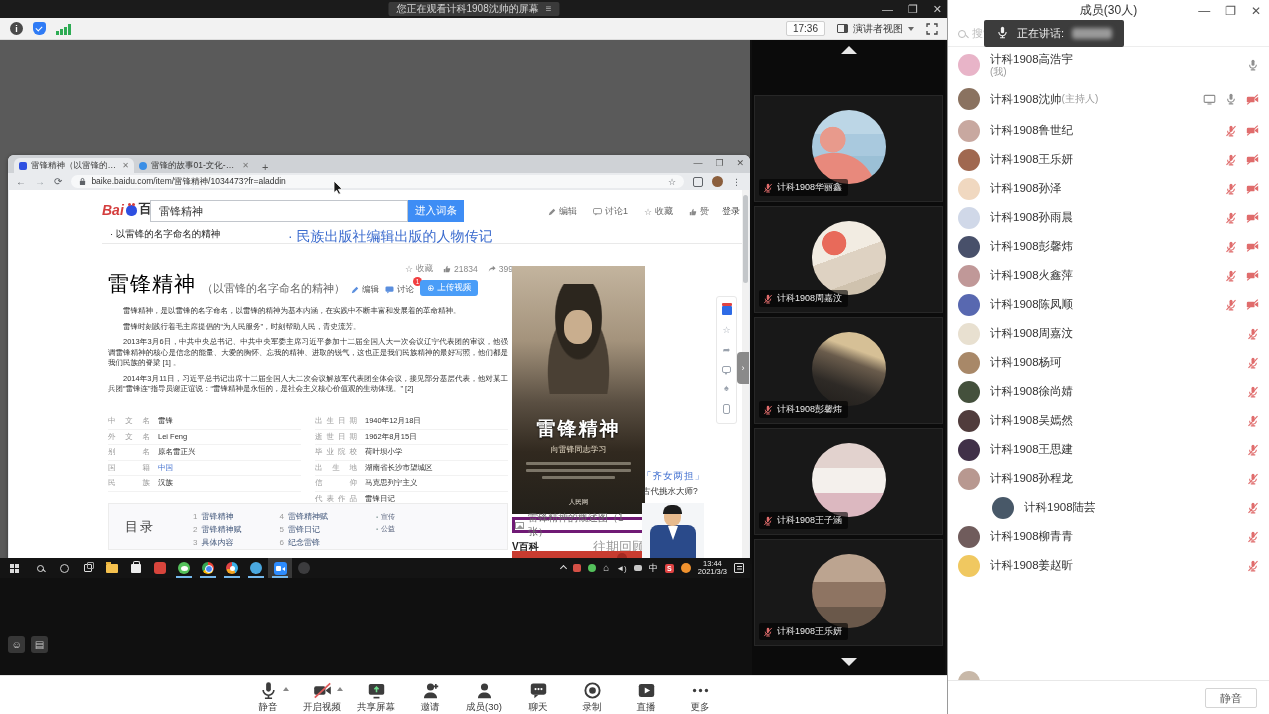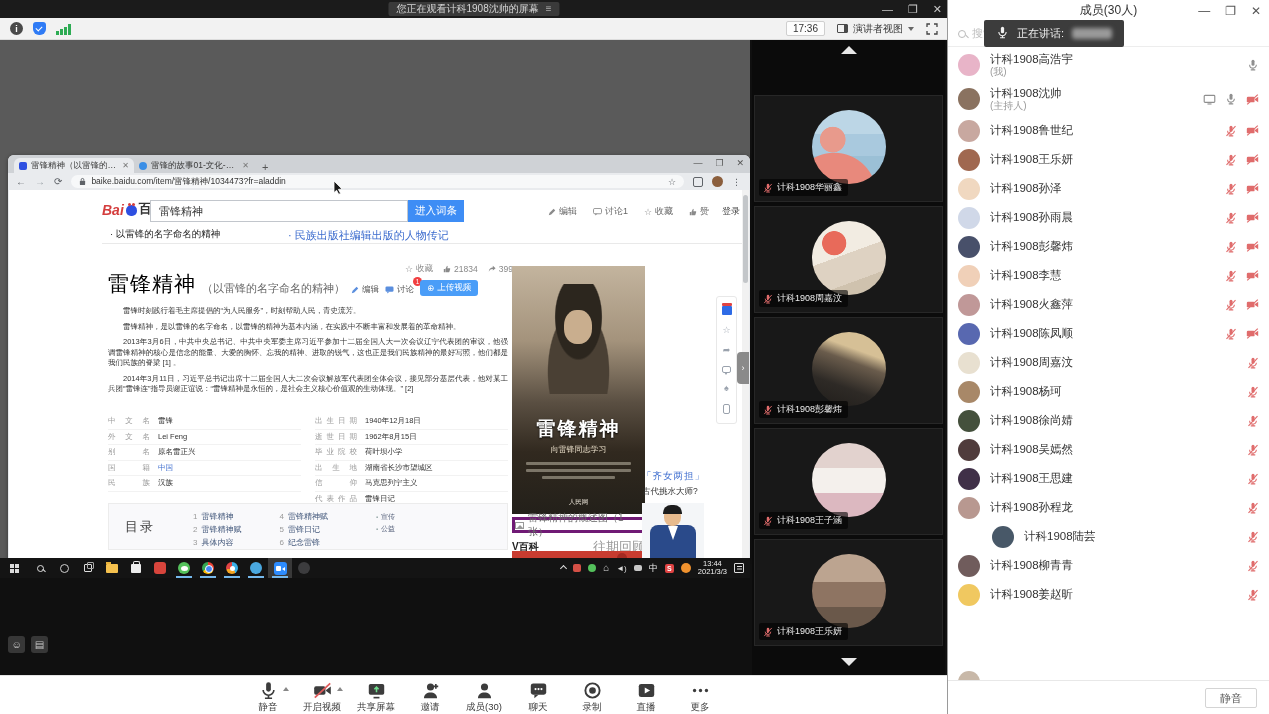--- a/index.html
+++ b/index.html
@@ -58,21 +58,21 @@
 .bk-logo .l1{color:#d43d3d;font-weight:bold;font-size:14px;font-style:italic}
 .paw{width:11px;height:11px;border-radius:50% 50% 45% 45%;background:#2e4fe1;position:relative;top:-2px}
 .paw::after{content:"";position:absolute;top:-2px;left:2px;width:3px;height:3px;border-radius:50%;background:#d43d3d;box-shadow:4px 0 #d43d3d}
 .bk-logo .l2{color:#333;font-weight:bold;font-size:13px}
 .bk-search{left:150px;top:200px;width:258px;height:22px;border:1px solid #c2c6cc;background:#fff;font-size:11px;color:#333;line-height:20px;padding:0 8px}
 .bk-go{left:408px;top:200px;width:56px;height:22px;background:#3e8df5;color:#fff;font-size:10.5px;display:flex;align-items:center;justify-content:center}
 .bk-acts{left:548px;top:205px;display:flex;gap:16px;font-size:9px;color:#666;align-items:center}
 .bk-acts .it{display:flex;align-items:center;gap:3px}
 .bk-login{left:722px;top:205px;font-size:9px;color:#444}
 .bk-disamb1{left:110px;top:228px;font-size:9.5px;color:#222}
-.bk-disamb2{left:288px;top:228px;font-size:11px;color:#3b6bce}
+.bk-disamb2{left:288px;top:228px;font-size:14px;color:#3b6bce}
 .bk-hr{left:102px;top:243px;width:640px;height:1px;background:#e9e9e9}
 .bk-stats{left:405px;top:263px;display:flex;gap:10px;font-size:8.5px;color:#888;align-items:center}
 .bk-stats .it{display:flex;align-items:center;gap:3px}
 .bk-h1{left:108px;top:270px;display:flex;align-items:flex-end;gap:6px}
 .bk-h1 .t{font-size:21px;color:#000;letter-spacing:1px}
 .bk-h1 .st{font-size:11px;color:#666;padding-bottom:2px}
 .bk-h1 .btn{display:flex;align-items:center;gap:3px;font-size:8.5px;color:#555;margin-bottom:2px;position:relative}
 .bk-h1 .btn.blue{background:#4a9df8;color:#fff;padding:2px 7px;border-radius:3px}
 .badge{position:absolute;top:-7px;right:-8px;background:#f13f40;color:#fff;font-size:6.5px;min-width:9px;height:9px;border-radius:5px;display:flex;align-items:center;justify-content:center}
 .bk-paras{left:108px;top:306px;width:400px}
@@ -363,22 +363,22 @@
         <svg width="9" height="8" viewBox="0 0 10 9">
           <rect x="0.5" y="0.5" width="9" height="6" rx="1.5" fill="#5a8ede"></rect>
           <path d="M2.5 6.5v2l2.5-2z" fill="#5a8ede"></path>
         </svg>
         <i style="font-style:normal">讨论</i>
         <span class="badge">1</span>
       </span>
     <span class="btn blue">⊕ <i style="font-style:normal">上传视频</i></span>
   </div>
   <div class="a bk-paras" id="bk-paras">
+      <p>雷锋精神，是以雷锋的名字命名，以雷锋的精神为基本内涵，在实践中不断丰富和发展着的革命精神。</p>
       <p>雷锋时刻践行着毛主席提倡的“为人民服务”，时刻帮助人民，青史流芳。</p>
-      <p>雷锋精神，是以雷锋的名字命名，以雷锋的精神为基本内涵，在实践中不断丰富和发展着的革命精神。</p>
       <p>2013年3月6日，中共中央总书记、中共中央军委主席习近平参加十二届全国人大一次会议辽宁代表团的审议，他强调雷锋精神的核心是信念的能量、大爱的胸怀、忘我的精神、进取的锐气，这也正是我们民族精神的最好写照，他们都是我们民族的脊梁 [1] 。</p>
       <p>2014年3月11日，习近平总书记出席十二届全国人大二次会议解放军代表团全体会议，接见部分基层代表，他对某工兵团“雷锋连”指导员谢正谊说：“雷锋精神是永恒的，是社会主义核心价值观的生动体现。” [2]</p>
     </div>
   <div class="a bk-info">
     <div class="col" id="info-l">
         <div class="bk-irow">
           <span class="lb">中文名</span>
           <span class="vl">雷锋</span>
         </div>
         <div class="bk-irow">
@@ -757,21 +757,21 @@
             <svg width="12" height="12" viewBox="0 0 16 16">
               <rect x="6" y="1" width="4" height="8" rx="2" fill="#8f8f8f"></rect>
               <path d="M3.5 7.5a4.5 4.5 0 0 0 9 0" fill="none" stroke="#8f8f8f" stroke-width="1.4"></path>
               <path d="M8 12v2.5M5 14.5h6" stroke="#8f8f8f" stroke-width="1.4" fill="none"></path>
             </svg>
           </span>
         </span>
       </div>
       <div class="mrow" style="height: 34px;">
         <span class="av" style="background:#8a7260"></span>
-    <span style="display:flex;flex-direction:column">
+    <span style="display:flex;flex-direction:row">
       <span class="nm">计科1908沈帅</span>
       <span class="sub">(主持人)</span>
     </span>
     <span class="ics">
           <span style="display:flex">
             <svg width="13" height="13" viewBox="0 0 16 16">
               <rect x="1.5" y="3" width="13" height="8.5" rx="1" fill="none" stroke="#8f8f8f" stroke-width="1.4"></rect>
               <path d="M5.5 13.5h5" stroke="#8f8f8f" stroke-width="1.4"></path>
             </svg>
           </span>
@@ -905,23 +905,23 @@
           <span style="display:flex">
             <svg width="13" height="13" viewBox="0 0 16 16">
               <rect x="1" y="4.5" width="9.5" height="7" rx="1.5" fill="#e06c6c"></rect>
               <path d="M11 7.5l4-2.8v6.6L11 8.5z" fill="#e06c6c"></path>
               <line x1="1.5" y1="14" x2="14.5" y2="2" stroke="#e06c6c" stroke-width="1.5"></line>
             </svg>
           </span>
         </span>
       </div>
       <div class="mrow" style="height: 29px;">
-        <span class="av" style="background:#f0d0b8"></span>
-    <span style="display:flex;flex-direction:column">
-      <span class="nm">计科1908李慧</span>
+        <span class="av" style="background:#c09898"></span>
+    <span style="display:flex;flex-direction:column">
+      <span class="nm">计科1908火鑫萍</span>
 
     </span>
     <span class="ics">
           <span style="display:flex">
             <svg width="12" height="12" viewBox="0 0 16 16">
               <rect x="6" y="1" width="4" height="8" rx="2" fill="#e06c6c"></rect>
               <path d="M3.5 7.5a4.5 4.5 0 0 0 9 0" fill="none" stroke="#e06c6c" stroke-width="1.4"></path>
               <path d="M8 12v2.5M5 14.5h6" stroke="#e06c6c" stroke-width="1.4" fill="none"></path>
               <line x1="2" y1="14.5" x2="14" y2="1.5" stroke="#e06c6c" stroke-width="1.5"></line>
             </svg>
@@ -929,23 +929,23 @@
           <span style="display:flex">
             <svg width="13" height="13" viewBox="0 0 16 16">
               <rect x="1" y="4.5" width="9.5" height="7" rx="1.5" fill="#e06c6c"></rect>
               <path d="M11 7.5l4-2.8v6.6L11 8.5z" fill="#e06c6c"></path>
               <line x1="1.5" y1="14" x2="14.5" y2="2" stroke="#e06c6c" stroke-width="1.5"></line>
             </svg>
           </span>
         </span>
       </div>
       <div class="mrow" style="height: 29px;">
-        <span class="av" style="background:#c09898"></span>
-    <span style="display:flex;flex-direction:column">
-      <span class="nm">计科1908火鑫萍</span>
+        <span class="av" style="background:#5868b0"></span>
+    <span style="display:flex;flex-direction:column">
+      <span class="nm">计科1908陈凤顺</span>
 
     </span>
     <span class="ics">
           <span style="display:flex">
             <svg width="12" height="12" viewBox="0 0 16 16">
               <rect x="6" y="1" width="4" height="8" rx="2" fill="#e06c6c"></rect>
               <path d="M3.5 7.5a4.5 4.5 0 0 0 9 0" fill="none" stroke="#e06c6c" stroke-width="1.4"></path>
               <path d="M8 12v2.5M5 14.5h6" stroke="#e06c6c" stroke-width="1.4" fill="none"></path>
               <line x1="2" y1="14.5" x2="14" y2="1.5" stroke="#e06c6c" stroke-width="1.5"></line>
             </svg>
@@ -953,44 +953,20 @@
           <span style="display:flex">
             <svg width="13" height="13" viewBox="0 0 16 16">
               <rect x="1" y="4.5" width="9.5" height="7" rx="1.5" fill="#e06c6c"></rect>
               <path d="M11 7.5l4-2.8v6.6L11 8.5z" fill="#e06c6c"></path>
               <line x1="1.5" y1="14" x2="14.5" y2="2" stroke="#e06c6c" stroke-width="1.5"></line>
             </svg>
           </span>
         </span>
       </div>
       <div class="mrow" style="height: 29px;">
-        <span class="av" style="background:#5868b0"></span>
-    <span style="display:flex;flex-direction:column">
-      <span class="nm">计科1908陈凤顺</span>
-
-    </span>
-    <span class="ics">
-          <span style="display:flex">
-            <svg width="12" height="12" viewBox="0 0 16 16">
-              <rect x="6" y="1" width="4" height="8" rx="2" fill="#e06c6c"></rect>
-              <path d="M3.5 7.5a4.5 4.5 0 0 0 9 0" fill="none" stroke="#e06c6c" stroke-width="1.4"></path>
-              <path d="M8 12v2.5M5 14.5h6" stroke="#e06c6c" stroke-width="1.4" fill="none"></path>
-              <line x1="2" y1="14.5" x2="14" y2="1.5" stroke="#e06c6c" stroke-width="1.5"></line>
-            </svg>
-          </span>
-          <span style="display:flex">
-            <svg width="13" height="13" viewBox="0 0 16 16">
-              <rect x="1" y="4.5" width="9.5" height="7" rx="1.5" fill="#e06c6c"></rect>
-              <path d="M11 7.5l4-2.8v6.6L11 8.5z" fill="#e06c6c"></path>
-              <line x1="1.5" y1="14" x2="14.5" y2="2" stroke="#e06c6c" stroke-width="1.5"></line>
-            </svg>
-          </span>
-        </span>
-      </div>
-      <div class="mrow" style="height: 29px;">
         <span class="av" style="background:#e8e0d0"></span>
     <span style="display:flex;flex-direction:column">
       <span class="nm">计科1908周嘉汶</span>
 
     </span>
     <span class="ics">
           <span style="display:flex">
             <svg width="12" height="12" viewBox="0 0 16 16">
               <rect x="6" y="1" width="4" height="8" rx="2" fill="#e06c6c"></rect>
               <path d="M3.5 7.5a4.5 4.5 0 0 0 9 0" fill="none" stroke="#e06c6c" stroke-width="1.4"></path>

